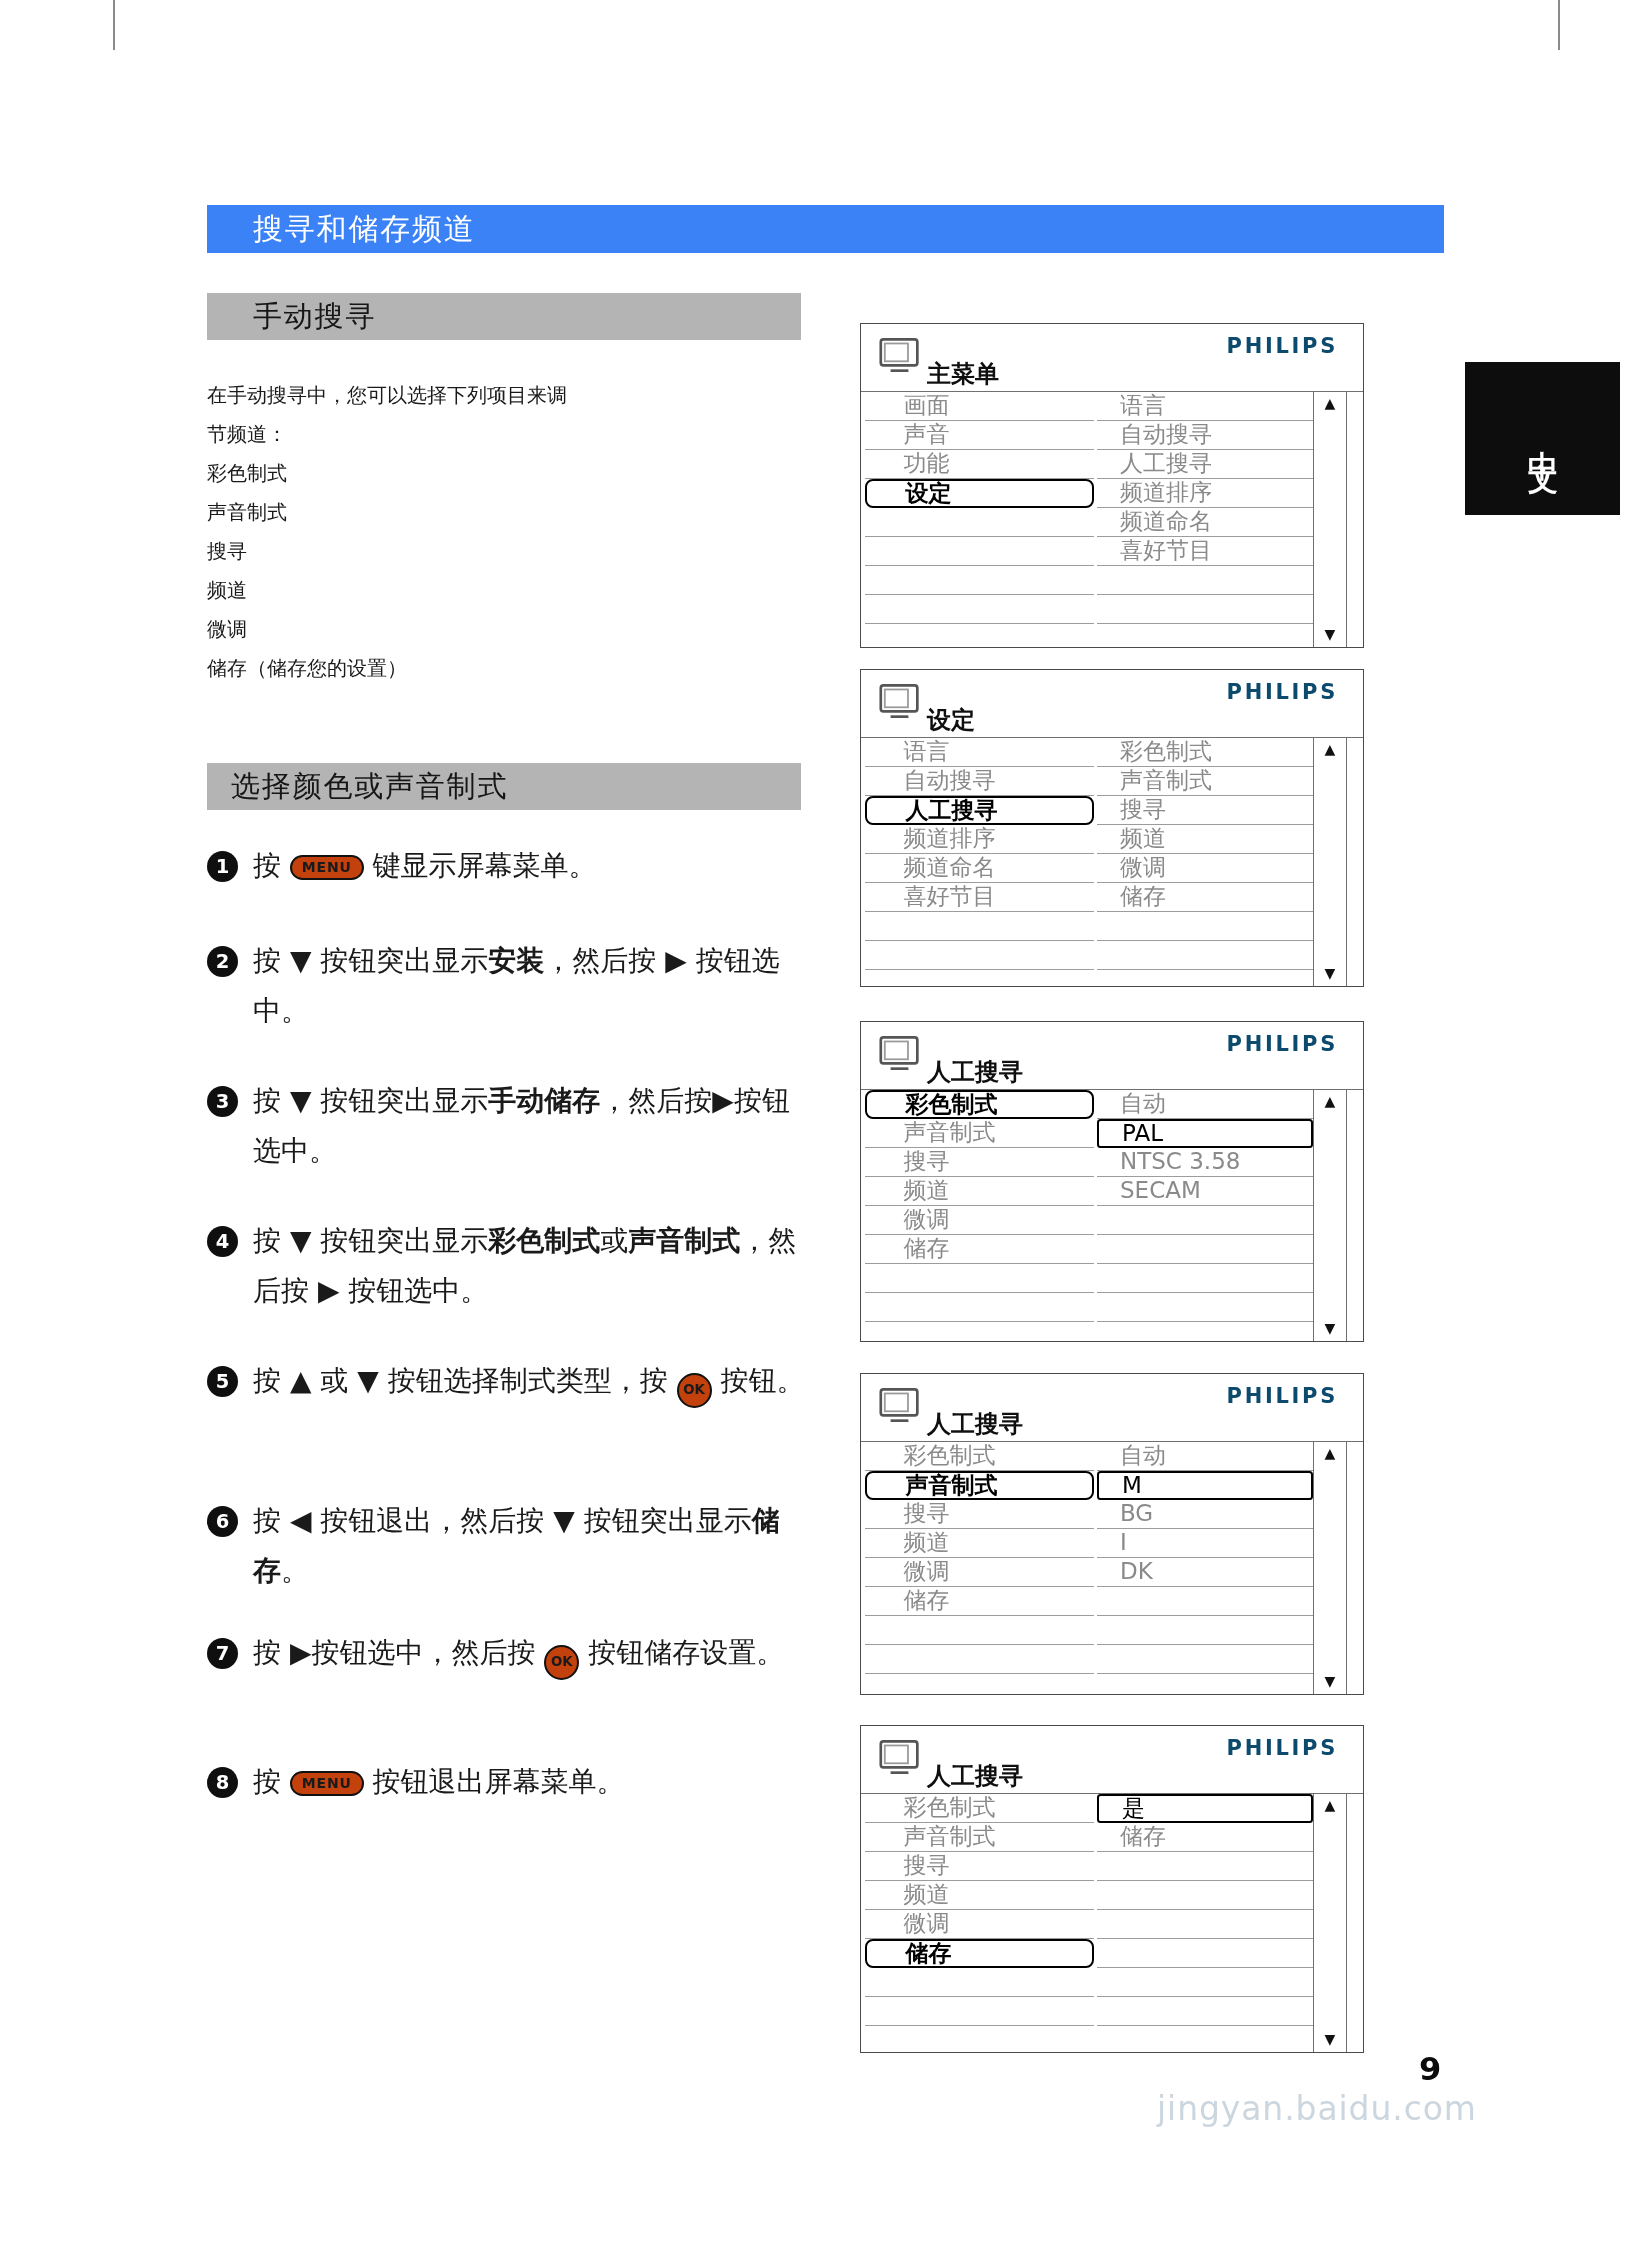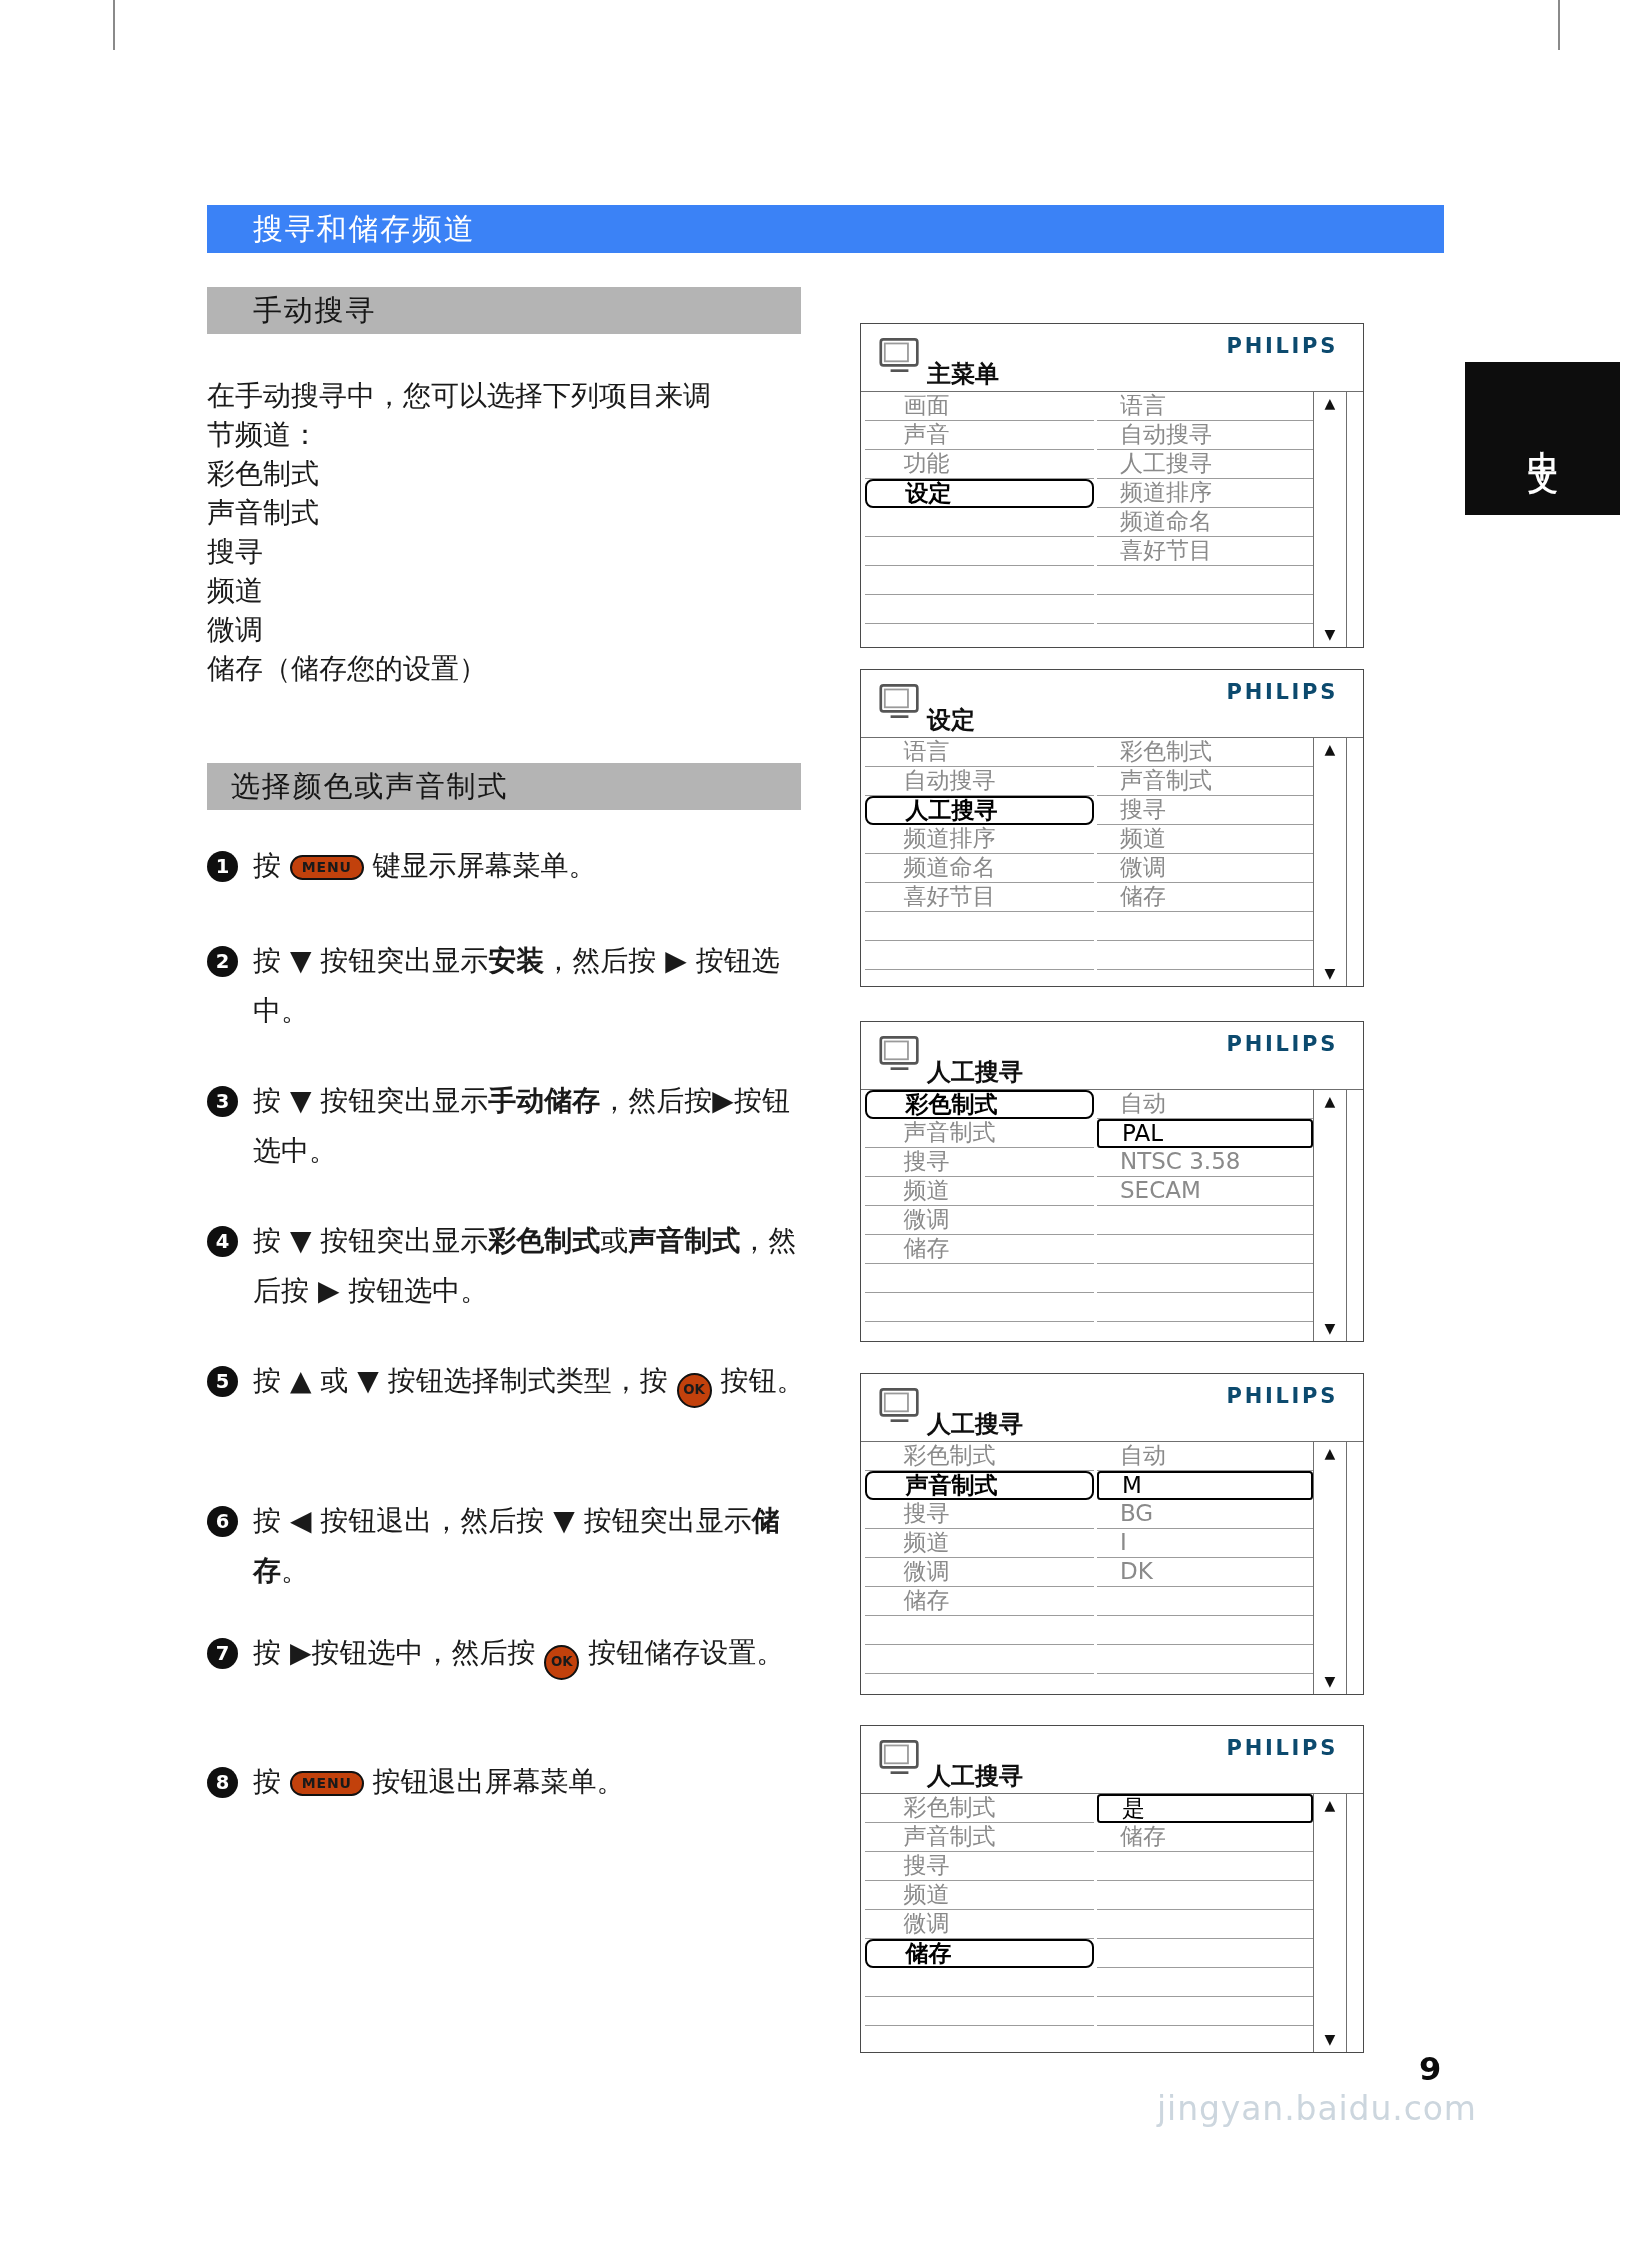--- a/index.html
+++ b/index.html
@@ -27,28 +27,28 @@
     background:#0d0d0d; color:#ffffff; display:flex; align-items:center; justify-content:center;
   }
   .lang-tab span { writing-mode:vertical-rl; font-size:30px; letter-spacing:12.4px; font-weight:bold; }
 
   
   .section-header {
     position:absolute; left:207px; width:594px; height:47px;
     background:#b4b4b4; color:#161616; font-size:29px; line-height:47px;
     padding-left:46px; letter-spacing:1.8px;
   }
-  .sh1 { top:287px; }
+  .sh1 { top:293px; }
   .sh2 { top:763px;padding-left:24px; }
 
   
   .intro {
     position:absolute; left:207px; top:376px; width:567px;
     font-family:"DejaVu Serif", serif;
-    font-size:28px; line-height:39px; color:#1a1a1a;
+    font-size:20px; line-height:39px; color:#1a1a1a;
   }
 
   
   .steps { position:absolute; left:207px; top:0; width:599px; }
   .step {
     position:absolute; left:0; width:599px; display:flex; align-items:flex-start;
     font-family:"DejaVu Serif", serif; font-size:28px; line-height:50px; color:#1a1a1a;
   }
   .step-1 { top:841px; }  .step-2 { top:936px; } .step-3 { top:1076px; }
   .step-4 { top:1216px; } .step-5 { top:1356px; } .step-6 { top:1496px; }

